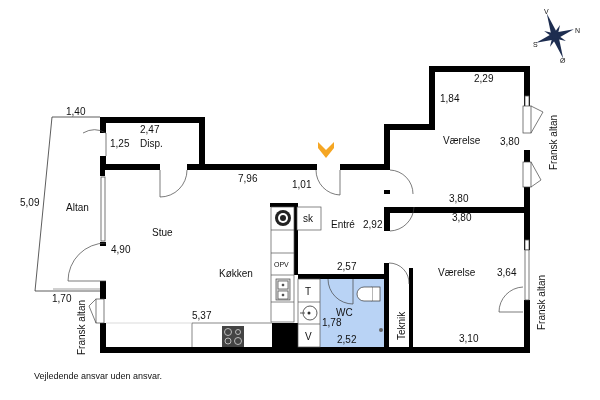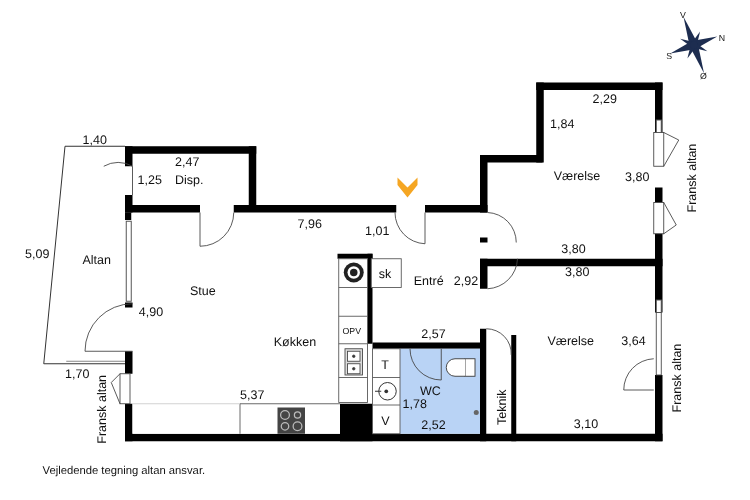--- a/index.html
+++ b/index.html
@@ -206,13 +206,13 @@
   <text class="lbl" x="303" y="222">sk</text>
   <text class="lbl-sm" x="274" y="267">OPV</text>
   <text class="lbl" x="305" y="295">T</text>
   <text class="lbl" x="305" y="340">V</text>
 
   <text class="lbl" transform="translate(557,170) rotate(-90)">Fransk altan</text>
   <text class="lbl" transform="translate(545,330) rotate(-90)">Fransk altan</text>
   <text class="lbl" transform="translate(85,355) rotate(-90)">Fransk altan</text>
 </svg>
 
-<div class="disclaimer">Vejledende tegning altan ansvar.</div>
+<div class="disclaimer">Vejledende ansvar uden ansvar.</div>
 
 </body></html>

